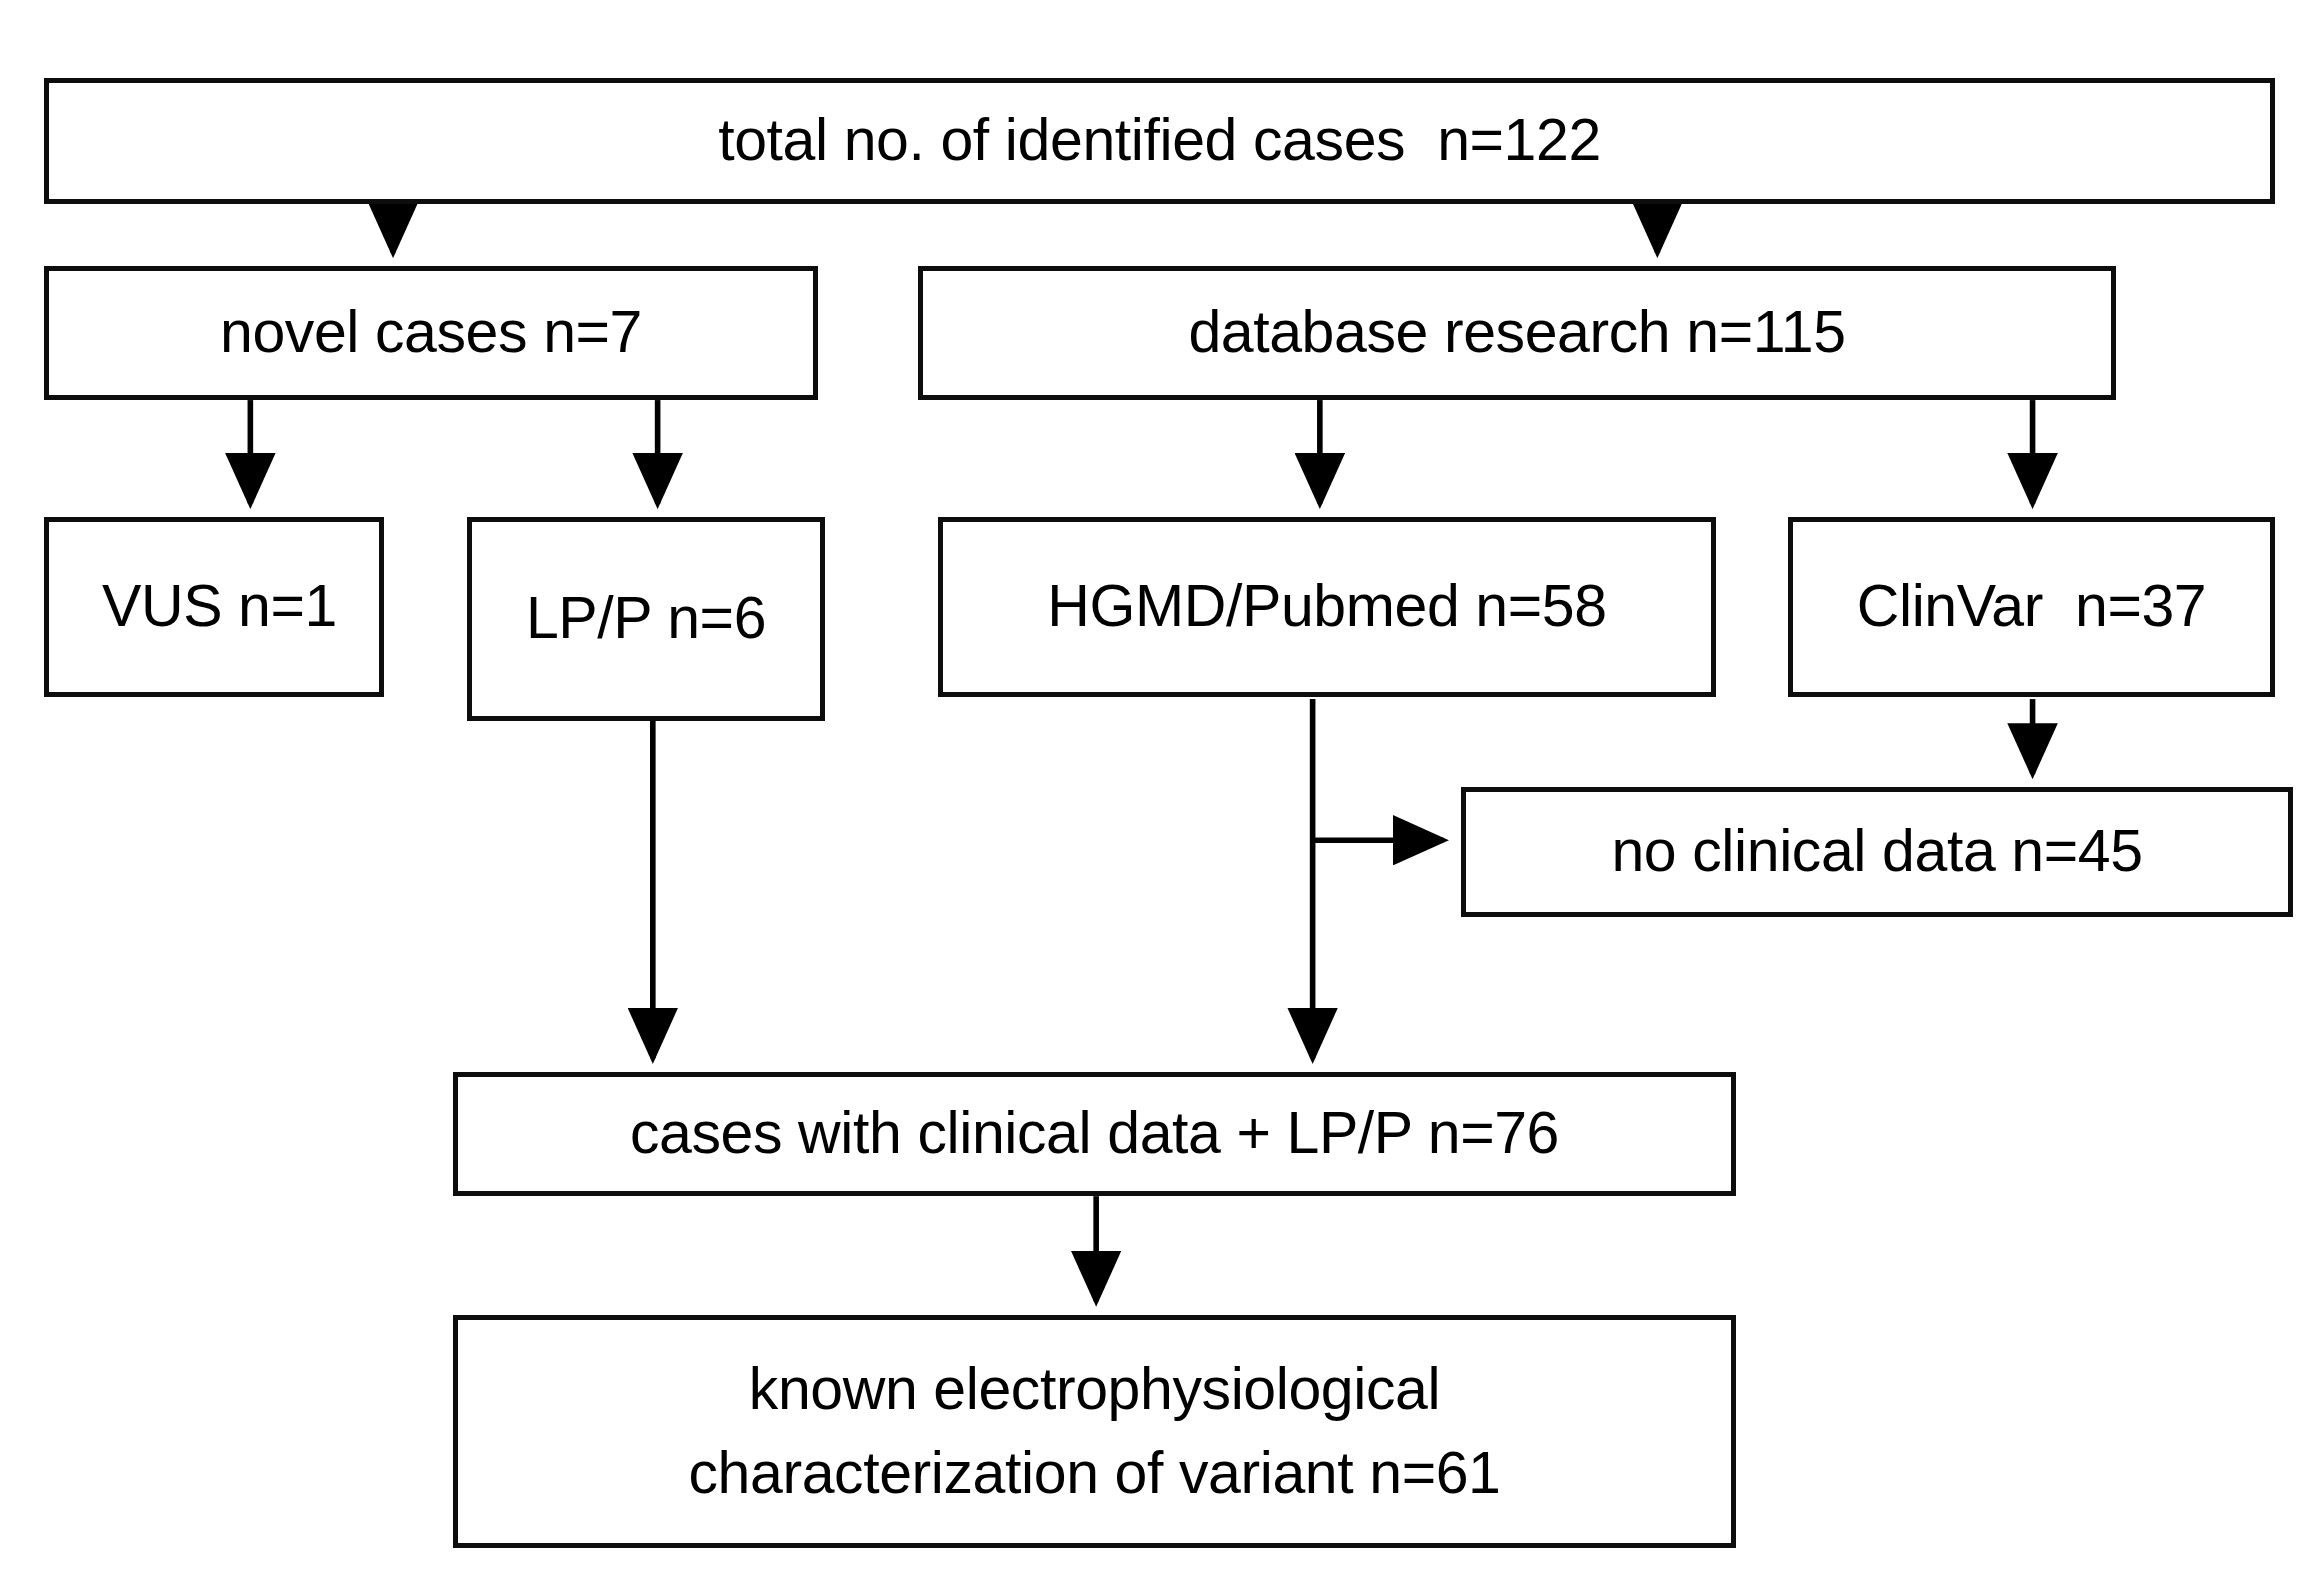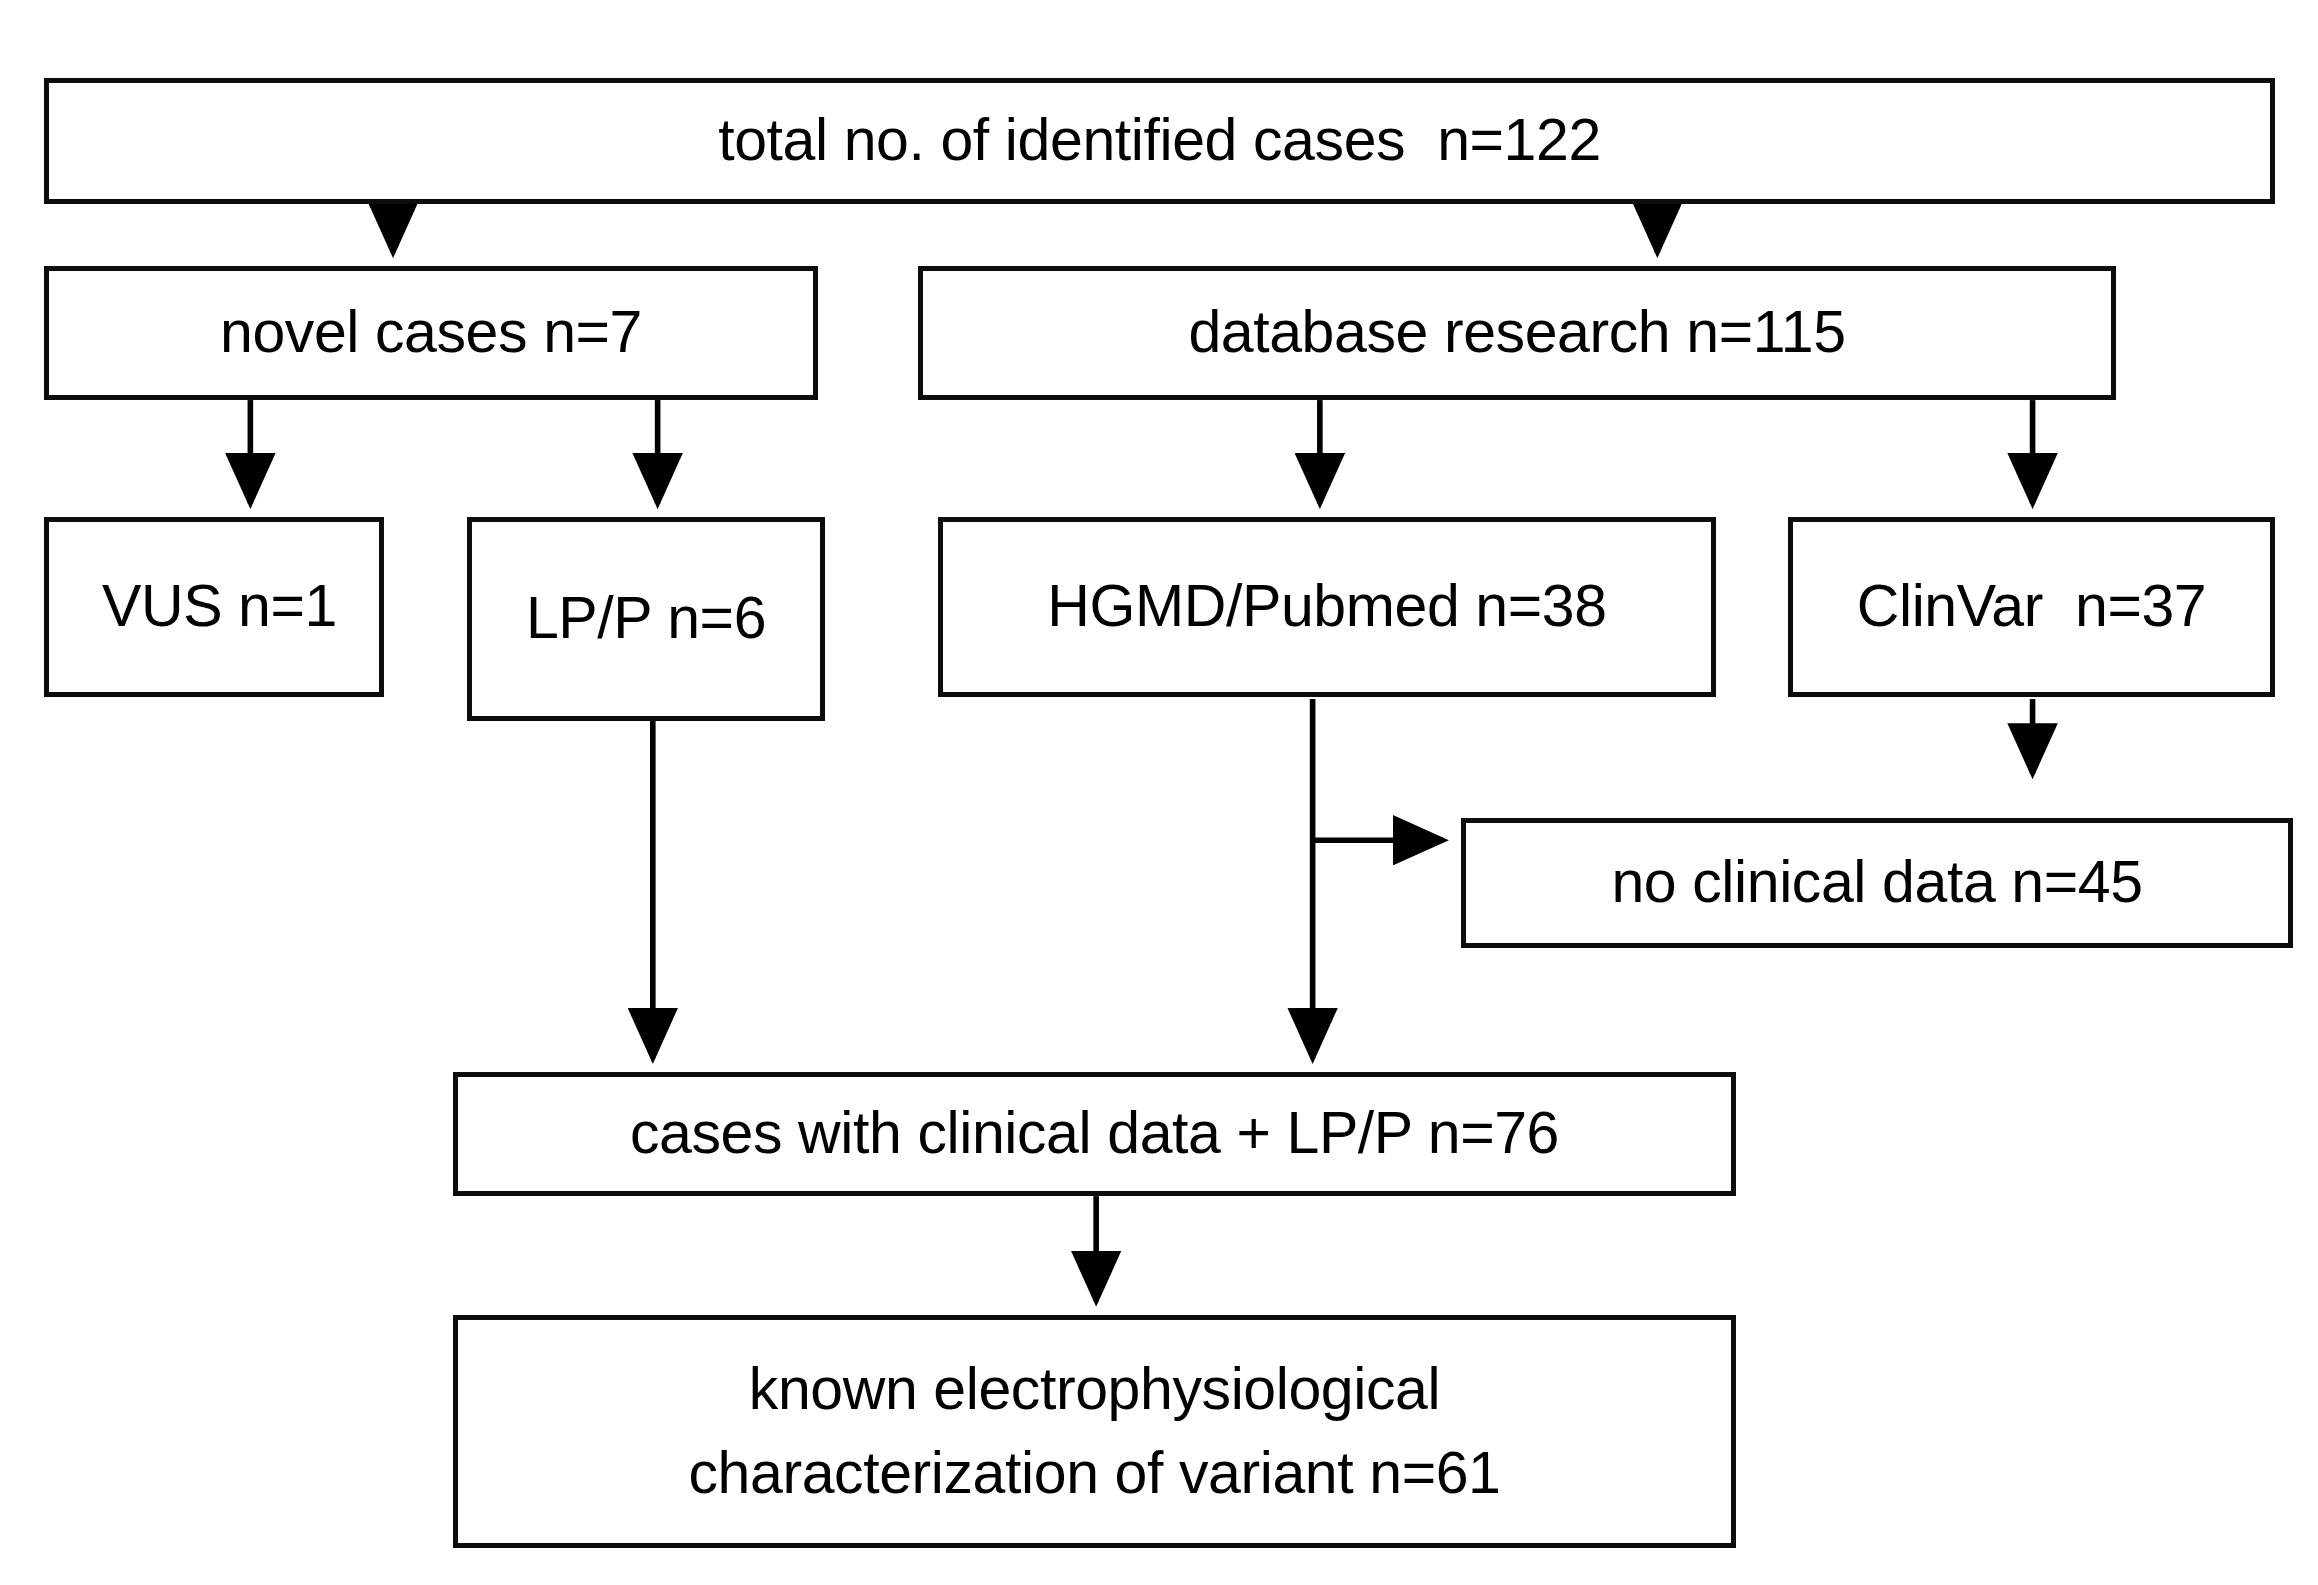--- a/index.html
+++ b/index.html
@@ -51,21 +51,21 @@
     pointer-events: none;
   }
   
   #box-total            { left: 44px;   top: 34px;   width: 2231px; height: 126px; margin-top: 44px; }
   #box-novel            { left: 44px;   top: 266px;  width: 774px;  height: 134px; }
   #box-database         { left: 918px; top: 266px;  width: 1198px; height: 134px; }
   #box-vus              { left: 44px;   top: 517px;  width: 340px;  height: 180px; padding-left: 11px; }
   #box-lpp              { left: 467px;  top: 517px;  width: 358px;  height: 204px; }
   #box-hgmd             { left: 938px; top: 517px;  width: 778px;  height: 180px; }
   #box-clinvar          { left: 1788px; top: 517px;  width: 487px;  height: 180px; }
-  #box-noclinical       { left: 1461px; top: 787px;  width: 832px; height: 130px; margin-top: 31px; }
+  #box-noclinical       { left: 1461px; top: 787px;  width: 832px; height: 130px; }
   #box-cases-clinical   { left: 453px;  top: 1072px; width: 1283px; height: 124px; }
   #box-known-ep         { left: 453px;  top: 1315px; width: 1283px; height: 233px; }
 </style>
 </head>
 <body>
 
 <div id="flowchart-root">
 
   <svg class="connectors" viewBox="0 0 2892 1977" xmlns="http://www.w3.org/2000/svg">
     <defs>
@@ -133,21 +133,21 @@
 
   <div class="flow-box" id="box-vus">
     <span class="line">VUS n=1</span>
   </div>
 
   <div class="flow-box" id="box-lpp">
     <span class="line">LP/P n=6</span>
   </div>
 
   <div class="flow-box" id="box-hgmd">
-    <span class="line">HGMD/Pubmed n=38</span>
+    <span class="line">HGMD/Pubmed n=58</span>
   </div>
 
   <div class="flow-box" id="box-clinvar">
     <span class="line">ClinVar  n=37</span>
   </div>
 
   <div class="flow-box" id="box-noclinical">
     <span class="line">no clinical data n=45</span>
   </div>
 

